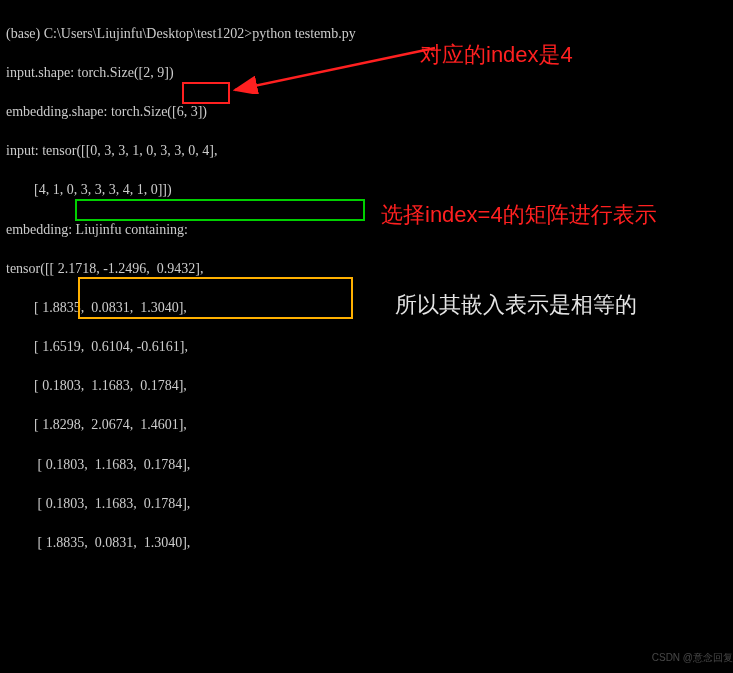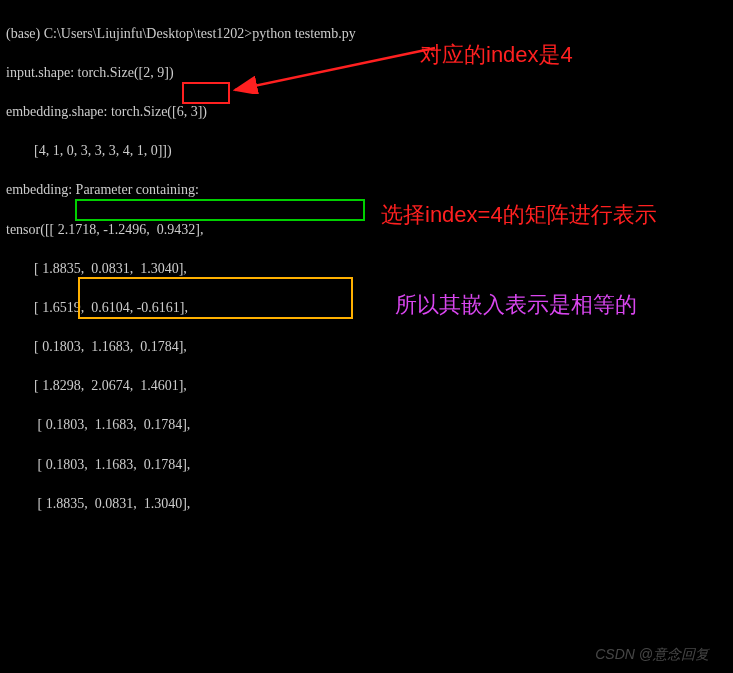--- a/index.html
+++ b/index.html
@@ -36,44 +36,44 @@
       pointer-events: none;
     }
     .annotation {
       position: absolute;
       font-family: "SimHei", "Microsoft YaHei", sans-serif;
       font-size: 22px;
       font-weight: 400;
       pointer-events: none;
     }
     .annot-red { color: #ff2020; }
-    .annot-orange { color: #d946ef; }
+    .annot-orange { color: #e5e5e5; }
     .arrow-red {
       position: absolute;
       pointer-events: none;
     }
     .watermark {
       position: absolute;
       bottom: 8px;
-      right: 24px;
+      right: 0;
       font-family: "Microsoft YaHei", sans-serif;
       color: rgba(200,200,200,0.35);
-      font-size: 14px;
-      font-style: italic;
+      font-size: 10px;
     }
   </style>
 </head>
 <body>
 
 <div class="terminal">
 <span class="line">(base) C:\Users\Liujinfu\Desktop\test1202&gt;python testemb.py</span>
 <span class="line">input.shape: torch.Size([2, 9])</span>
 <span class="line">embedding.shape: torch.Size([6, 3])</span>
+<span class="line">input: tensor([[0, 3, 3, 1, 0, 3, 3, 0, 4],</span>
 <span class="line">        [4, 1, 0, 3, 3, 3, 4, 1, 0]])</span>
-<span class="line">embedding: Parameter containing:</span>
+<span class="line">embedding: Liujinfu containing:</span>
 <span class="line">tensor([[ 2.1718, -1.2496,  0.9432],</span>
 <span class="line">        [ 1.8835,  0.0831,  1.3040],</span>
 <span class="line">        [ 1.6519,  0.6104, -0.6161],</span>
 <span class="line">        [ 0.1803,  1.1683,  0.1784],</span>
 <span class="line">        [ 1.8298,  2.0674,  1.4601],</span>
 <span class="line">         [ 0.1803,  1.1683,  0.1784],</span>
 <span class="line">         [ 0.1803,  1.1683,  0.1784],</span>
 <span class="line">         [ 1.8835,  0.0831,  1.3040],</span>
 
 

